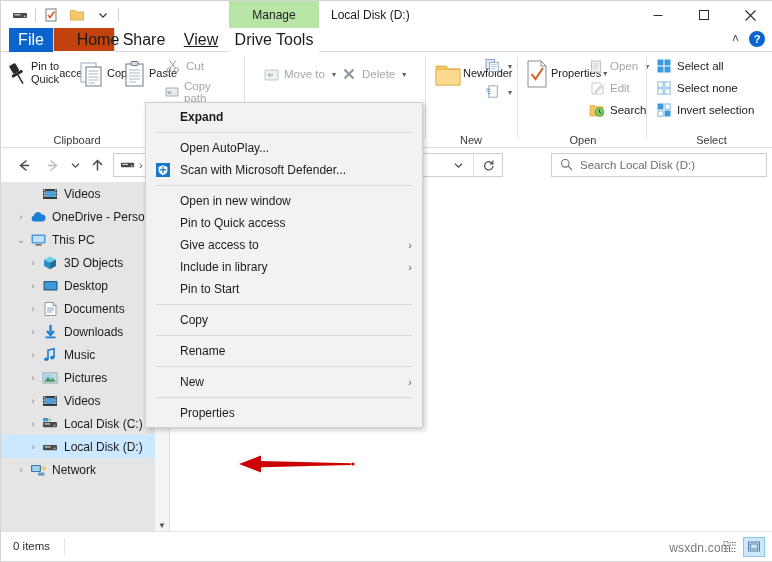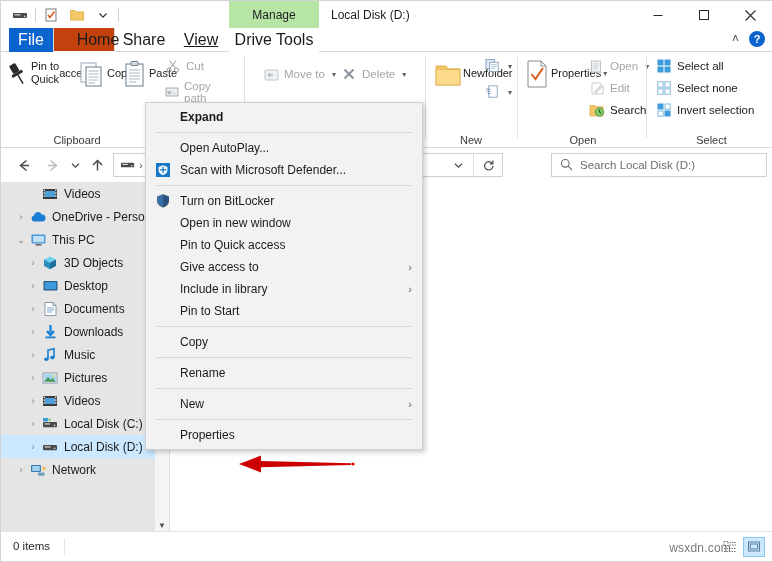--- a/index.html
+++ b/index.html
@@ -808,30 +808,20 @@
               <rect x="1" y="1" width="14" height="14" fill="#1878c8"></rect>
               <path d="M8 3.2 L12.4 5v3.3c0 2.6-2 4-4.4 4.9-2.4-.9-4.4-2.3-4.4-4.9V5z" fill="#fff"></path>
               <rect x="7.4" y="4.6" width="1.3" height="6.6" fill="#1878c8"></rect>
               <rect x="4.8" y="7.2" width="6.5" height="1.3" fill="#1878c8"></rect>
             </svg>
           </span>
           <span>Scan with Microsoft Defender...</span>
         </div>
         <div class="ctx-div"></div>
         <div class="ctx-item">
-          <span class="ctx-ic">
-            <svg width="16" height="16" viewBox="0 0 16 16">
-              <path d="M8 1.2 L14 3.4v4.4c0 3.4-2.6 5.4-6 6.8-3.4-1.4-6-3.4-6-6.8V3.4z" fill="#f0bb3c"></path>
-              <path d="M8 1.2 L2 3.4v4.4c0 3.4 2.6 5.4 6 6.8z" fill="#3a6ea5"></path>
-              <path d="M8 1.2 L14 3.4v4.4c0 3.4-2.6 5.4-6 6.8z" fill="#2b5580"></path>
-            </svg>
-          </span>
-          <span>Turn on BitLocker</span>
-        </div>
-        <div class="ctx-item">
           <span class="ctx-ic"></span>
           <span>Open in new window</span>
         </div>
         <div class="ctx-item">
           <span class="ctx-ic"></span>
           <span>Pin to Quick access</span>
         </div>
         <div class="ctx-item">
           <span class="ctx-ic"></span>
           <span>Give access to</span>

